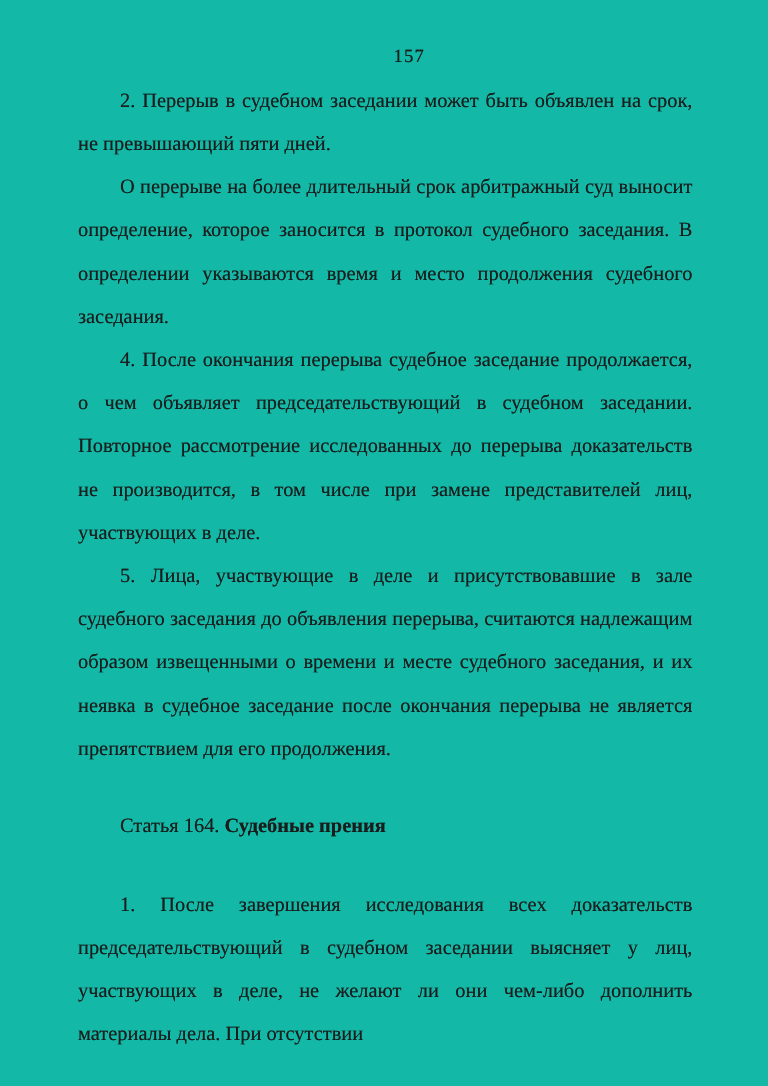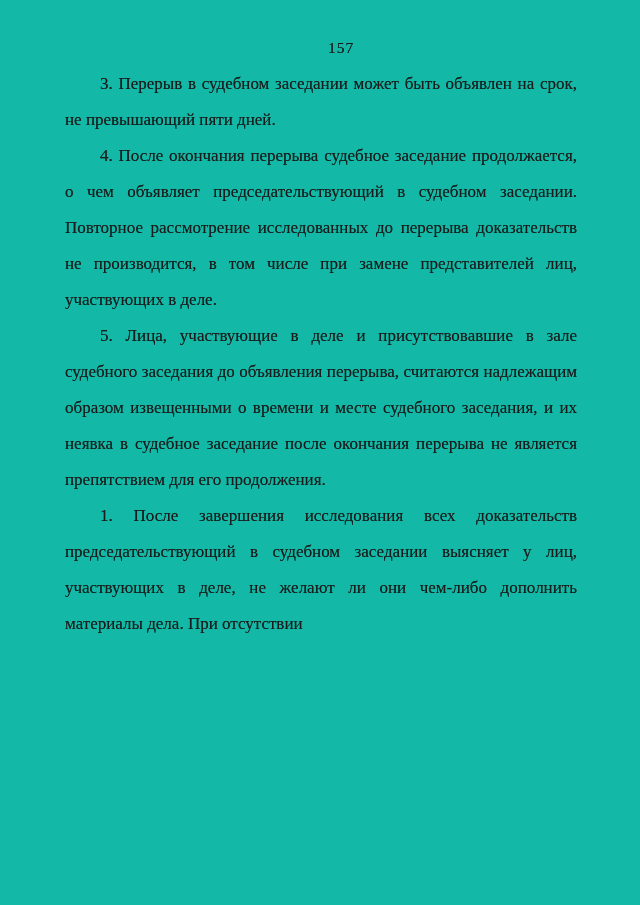--- a/index.html
+++ b/index.html
@@ -58,25 +58,27 @@
 </style>
 </head>
 <body>
 
 <div class="page">
 
   <div class="page-number">157</div>
 
   <div class="text-block">
 
-    <p>3. Перерыв в судебном заседании может быть объявлен на срок, не превышающий пяти дней.</p>
+    <p>2. Перерыв в судебном заседании может быть объявлен на срок, не превышающий пяти дней.</p>
 
 
+    <p>О перерыве на более длительный срок арбитражный суд выносит определение, которое заносится в протокол судебного заседания. В определении указываются время и место продолжения судебного заседания.</p>
 
     <p>4. После окончания перерыва судебное заседание продолжается, о чем объявляет председательствующий в судебном заседании. Повторное рассмотрение исследованных до перерыва доказательств не производится, в том числе при замене представителей лиц, участвующих в деле.</p>
 
     <p>5. Лица, участвующие в деле и присутствовавшие в зале судебного заседания до объявления перерыва, считаются надлежащим образом извещенными о времени и месте судебного заседания, и их неявка в судебное заседание после окончания перерыва не является препятствием для его продолжения.</p>
 
+    <p class="heading"><span>Статья 164.</span> <b>Судебные прения</b></p>
 
     <p>1. После завершения исследования всех доказательств председательствующий в судебном заседании выясняет у лиц, участвующих в деле, не желают ли они чем-либо дополнить материалы дела. При отсутствии</p>
 
   </div>
 </div>
 
 </body></html>

